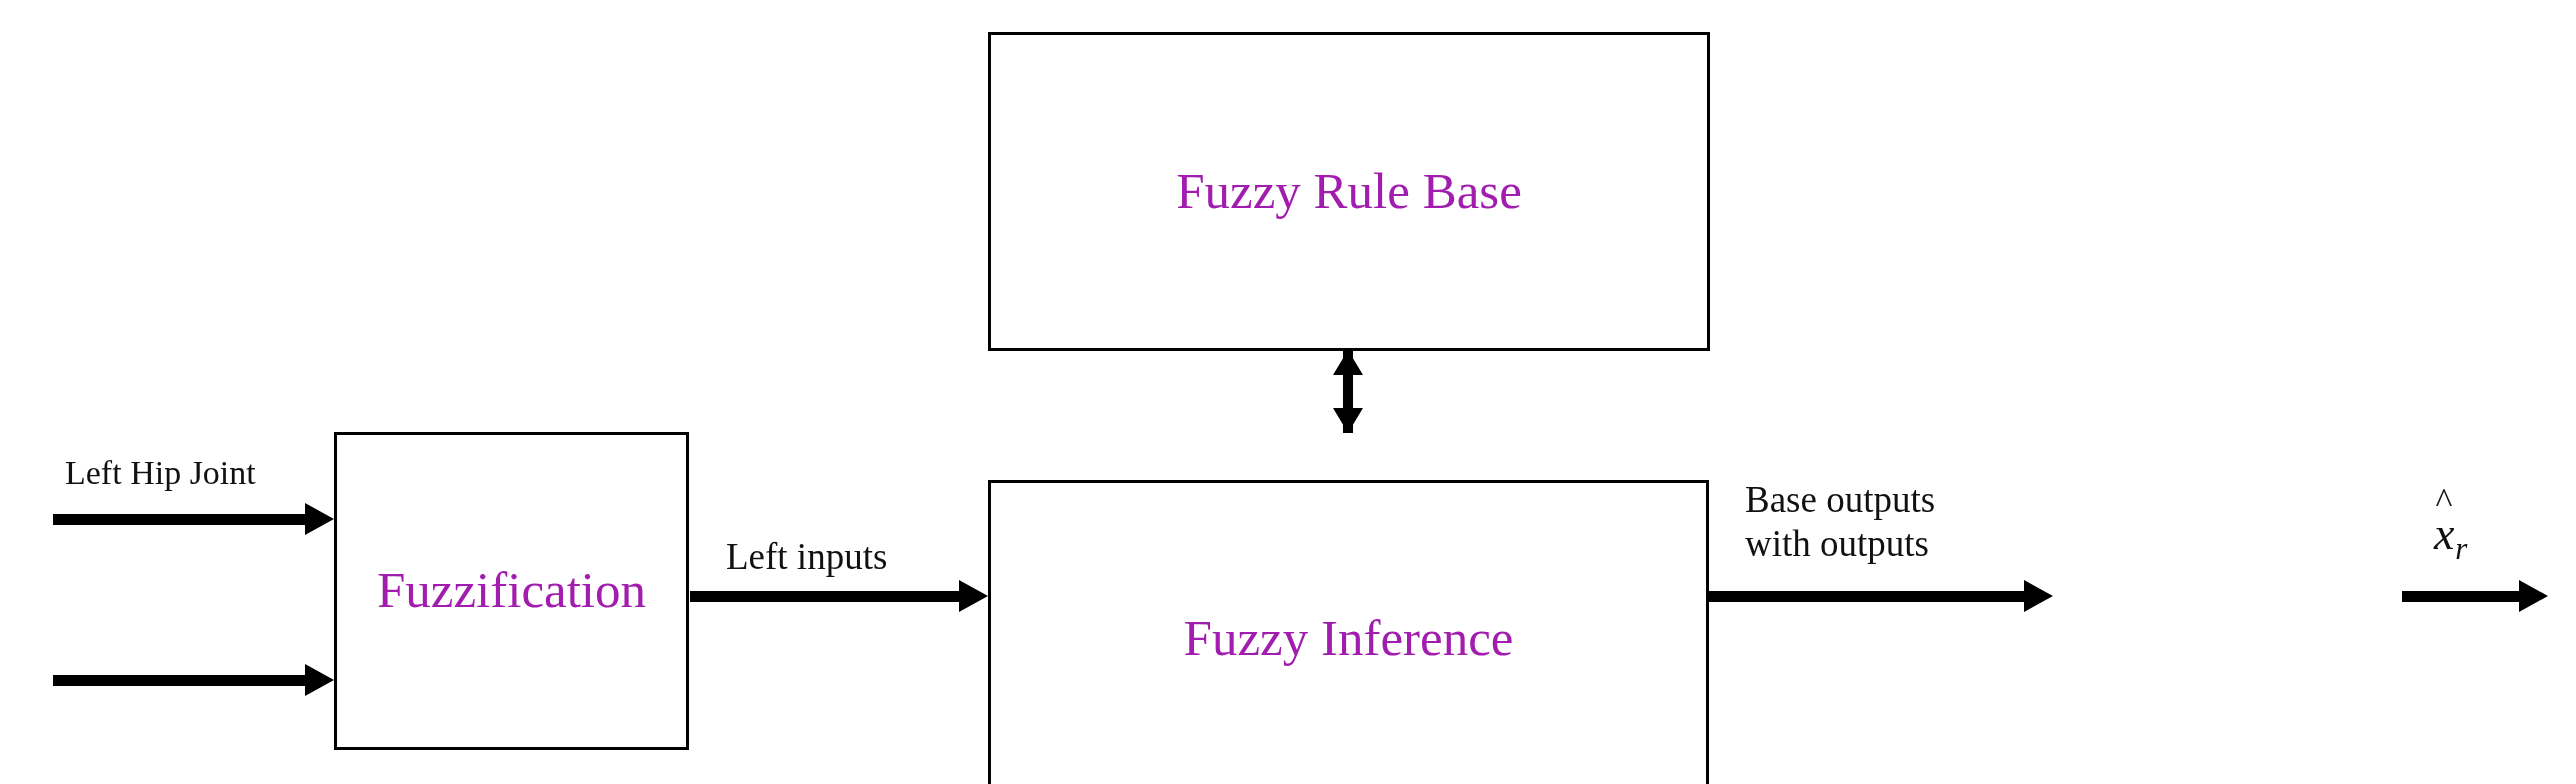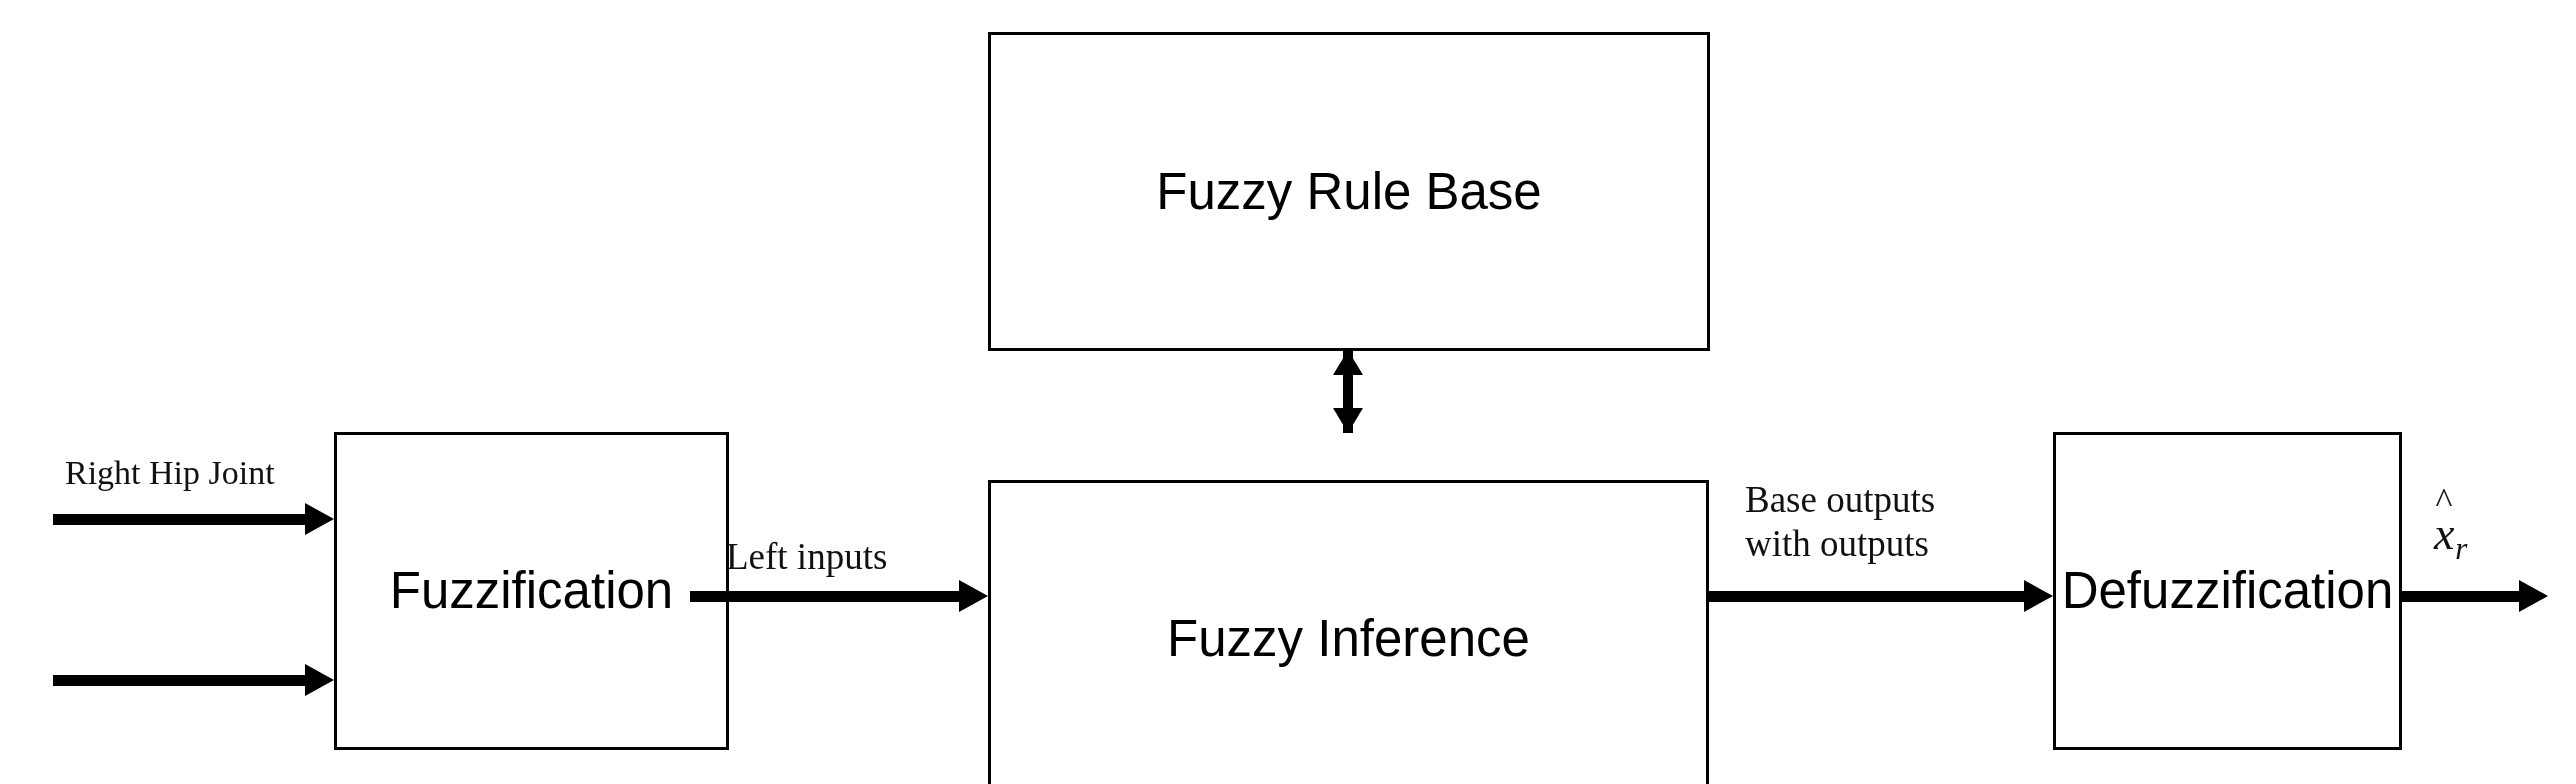--- a/index.html
+++ b/index.html
@@ -23,29 +23,29 @@
   .box {
     position: absolute;
     box-sizing: border-box;
     border: 3.3px solid #000000;
     background: #ffffff;
     display: flex;
     align-items: center;
     justify-content: center;
   }
   .box-label {
-    font-family: Liberation Sans, sans-serif;
+    font-family: Liberation Serif, serif;
     font-size: 51px;
     line-height: 1.05;
-    color: #000000;
+    color: #a21caf;
     white-space: nowrap;
     text-align: right;
   }
   #box-rule-base   { left: 988px; top: 32px;  width: 722px; height: 319px; }
-  #box-fuzzify     { left: 334px;  top: 432px; width: 395px; height: 318px; }
+  #box-fuzzify     { left: 334px;  top: 432px; width: 355px; height: 318px; }
   #box-inference   { left: 988px; top: 432px; width: 721px; height: 318px; margin-top: 48px; }
   #box-defuzzify   { left: 2053px; top: 432px; width: 349px; height: 318px; }
 
   
   .arrow-h {
     position: absolute;
     height: 0;
   }
   .arrow-h .shaft {
     position: absolute;
@@ -154,23 +154,20 @@
   </div>
 
   <div class="box" id="box-fuzzify">
     <span class="box-label">Fuzzification</span>
   </div>
 
   <div class="box" id="box-inference">
     <span class="box-label">Fuzzy Inference</span>
   </div>
 
-  <div class="box" id="box-defuzzify">
-    <span class="box-label">Defuzzification</span>
-  </div>
 
   <div class="arrow-h" style="left:53px; top:514px; width:281px;">
     <div class="shaft" style="width:254px;"></div>
     <div class="head" style="left:252px;"></div>
   </div>
 
   <div class="arrow-h" style="left:53px; top:675px; width:281px;">
     <div class="shaft" style="width:254px;"></div>
     <div class="head" style="left:252px;"></div>
   </div>
@@ -189,21 +186,21 @@
     <div class="shaft" style="width:119px;"></div>
     <div class="head" style="left:117px;"></div>
   </div>
 
   <div class="arrow-v" style="left:1348px; top:350px; height:83px;">
     <div class="shaft" style="height:83px;"></div>
     <div class="head-up"></div>
     <div class="head-down"></div>
   </div>
 
-  <div class="edge-label lbl-small" id="label-left-hip">Right Hip Joint</div>
+  <div class="edge-label lbl-small" id="label-left-hip">Left Hip Joint</div>
 
 
   <div class="edge-label lbl-medium" id="label-fuzzy-in">Left inputs</div>
 
   <div class="edge-label lbl-medium" id="label-fuzzy-out">
     <div>Base outputs</div>
     <div>with outputs</div>
   </div>
 
   <div id="label-output-symbol">

